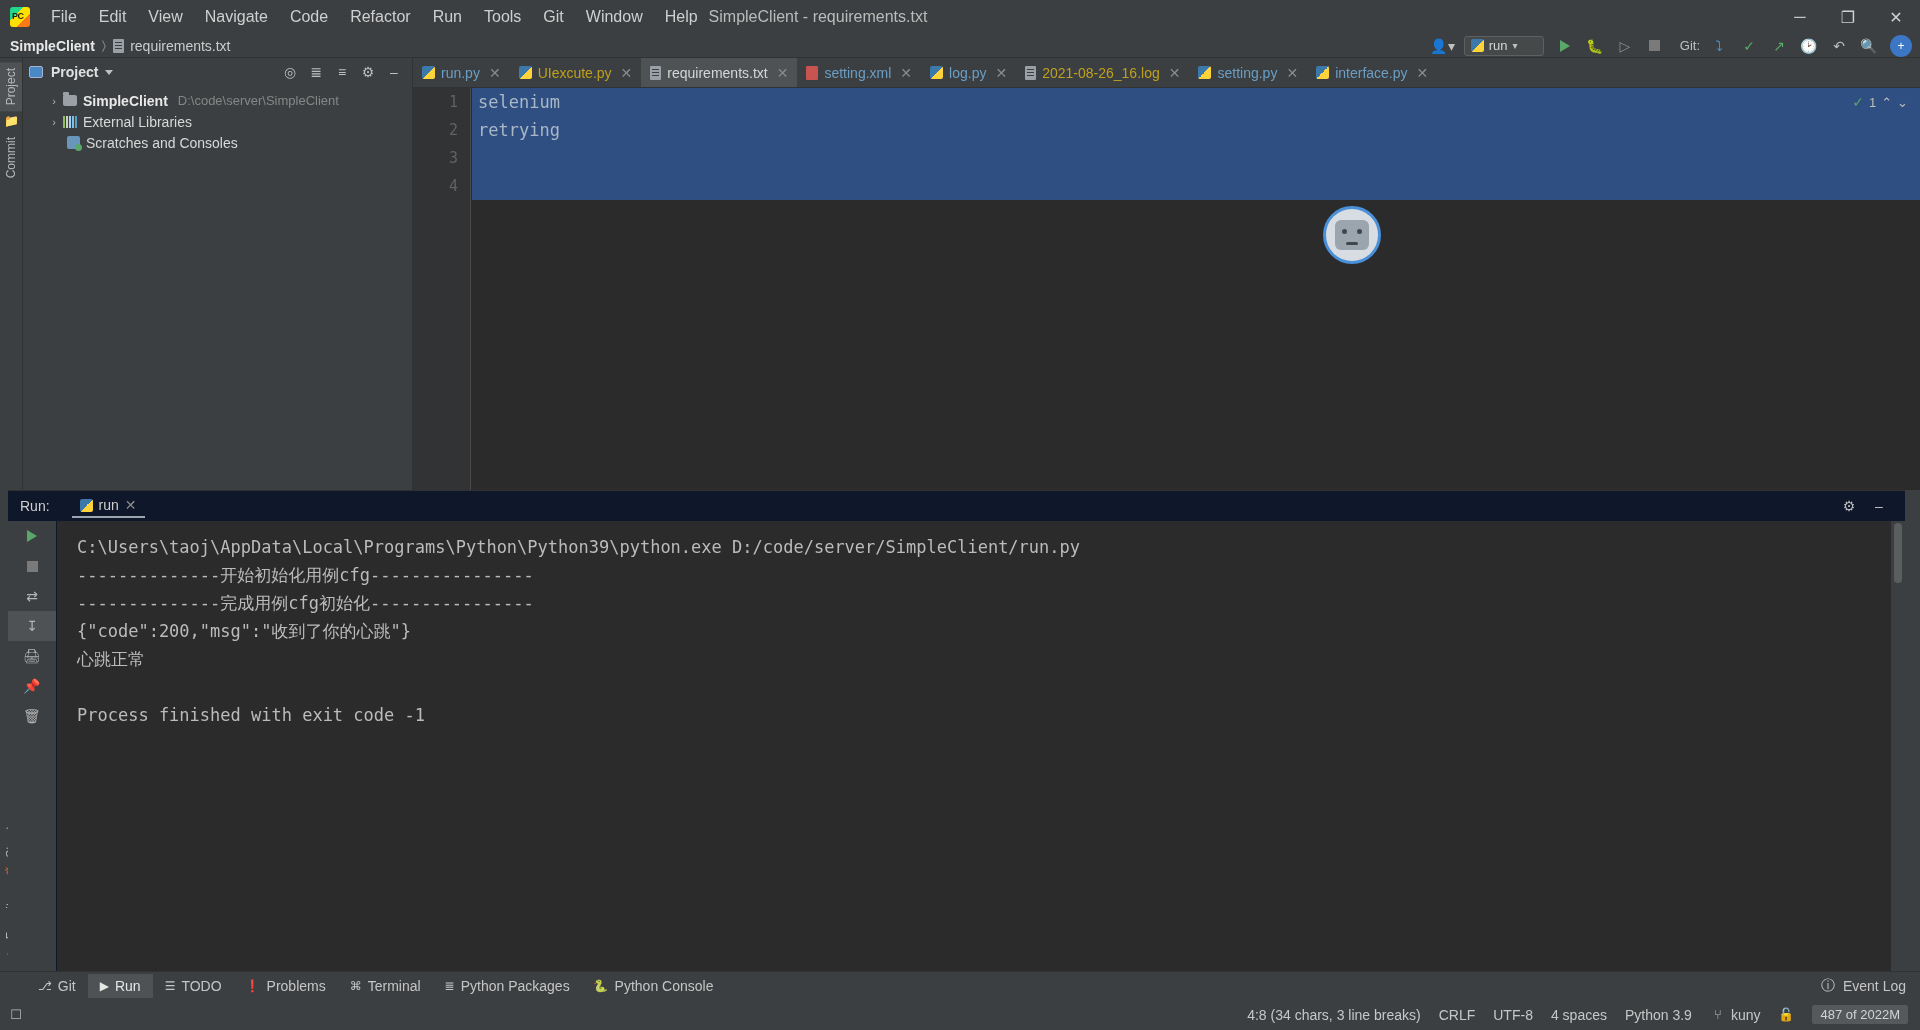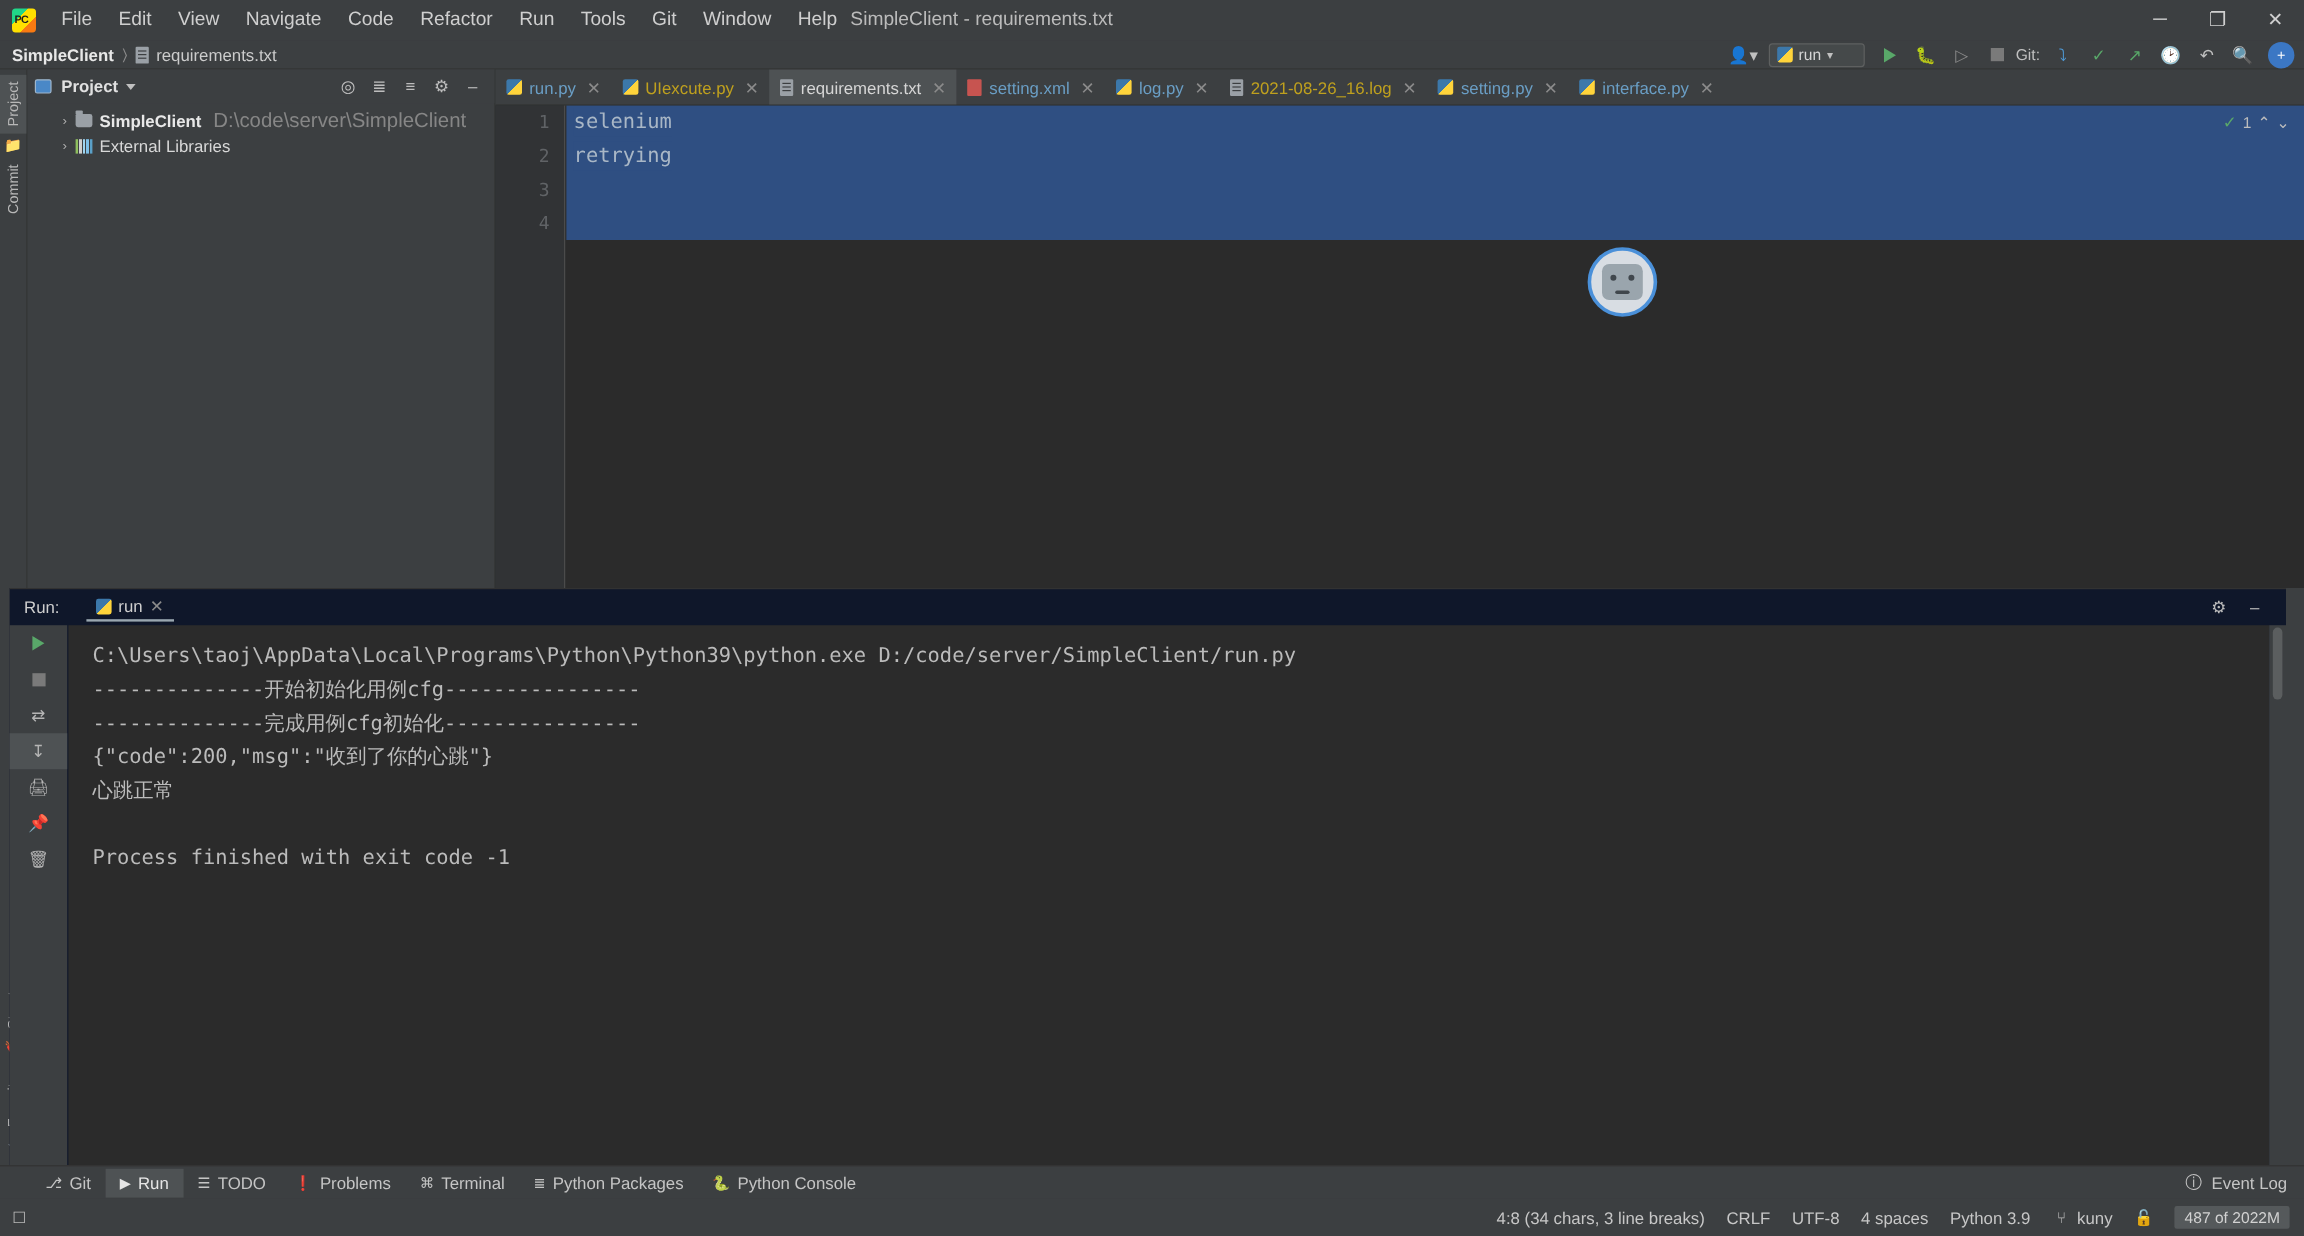--- a/index.html
+++ b/index.html
@@ -62,21 +62,21 @@
   #navbar-right .tb-ico { width:30px; height:24px; display:flex; align-items:center; justify-content:center; color:#c0c0c0; font-size:14px;}
   #run-config {
     height:20px; min-width:80px; border:1px solid #5e6060; border-radius:3px;
     display:flex; align-items:center; padding:0 6px; margin:0 6px; background:#45494a;
     font-size:13px; color:#d5d5d5; gap:5px;
   }
   .py-ico{
     width:13px;height:13px;border-radius:2px;flex:none;
     background:linear-gradient(135deg,#3c78aa 0%,#3c78aa 50%,#ffd43b 50%,#ffd43b 100%);
   }
-  #git-label{ font-size:13px; color:#c0c0c0; margin-right:4px;}
+  #git-label{ font-size:13px; color:#c0c0c0; margin-left:10px; margin-right:4px;}
   .tri-run { width:0;height:0;border-left:10px solid #59a869;border-top:6px solid transparent;border-bottom:6px solid transparent;}
   .sq-stop { width:11px;height:11px;background:#7a7a7a;}
   .ava {
     width:22px;height:22px;border-radius:50%;background:#3b77c4;color:#fff;
     font-size:12px;display:flex;align-items:center;justify-content:center;margin-left:6px;
   }
 
   
   #leftstrip {
     position:absolute; left:0; top:58px; width:23px; height:913px;
@@ -111,21 +111,21 @@
   .tree-row.indent1 { padding-left:44px; }
   .arrow { width:14px;height:14px;display:flex;align-items:center;justify-content:center;color:#b0b0b0;font-size:11px;margin-right:2px;}
   .folder-ico{ width:14px;height:11px;background:#9aa0a6;border-radius:1px 2px 2px 2px; margin-right:6px; position:relative;}
   .folder-ico::before{content:"";position:absolute;left:0;top:-3px;width:6px;height:3px;background:#9aa0a6;border-radius:1px 1px 0 0;}
   .lib-ico{ width:14px;height:12px;margin-right:6px; background:
      linear-gradient(to right,#8fbf5f 0 2px,transparent 2px 3px,#cfcfcf 3px 5px,transparent 5px 6px,#9fd5f0 6px 8px,transparent 8px 9px,#7ec0e8 9px 11px,transparent 11px 12px,#5aa0c8 12px 14px);}
   .scratch-ico{ width:13px;height:13px;margin-right:6px;background:#6897bb;border-radius:2px; position:relative;}
   .scratch-ico::after{content:"";position:absolute;right:-2px;bottom:-2px;width:7px;height:7px;background:#59a869;border-radius:50%;}
   .t-name{ color:#d8d8d8; }
   .t-name.bold{ font-weight:bold; color:#e8e8e8; }
-  .t-path{ color:#868686; margin-left:10px; font-size:17px;}
+  .t-path{ color:#868686; margin-left:10px; font-size:13px;}
 
   
   #tabbar {
     position:absolute; left:413px; top:58px; width:1507px; height:30px;
     background:#3c3f41; display:flex; align-items:stretch;
     border-bottom:1px solid #323232;
   }
   .etab {
     display:flex; align-items:center; gap:6px; padding:0 9px;
     font-size:14px; color:#9aa7b0; border-right:0; cursor:default;
@@ -314,20 +314,24 @@
       <span class="arrow">›</span>
       <span class="folder-ico"></span>
       <span class="t-name bold">SimpleClient</span>
       <span class="t-path">D:\code\server\SimpleClient</span>
     </div>
     <div class="tree-row">
       <span class="arrow">›</span>
       <span class="lib-ico"></span>
       <span class="t-name">External Libraries</span>
     </div>
+    <div class="tree-row indent1">
+      <span class="scratch-ico"></span>
+      <span class="t-name">Scratches and Consoles</span>
+    </div>
   </div>
 </div>
 
 <div id="tabbar">
     <div class="etab">
       <span class="py-ico"></span>
       <span class="lbl blue">run.py</span>
       <span class="x">✕</span>
     </div>
     <div class="etab">

